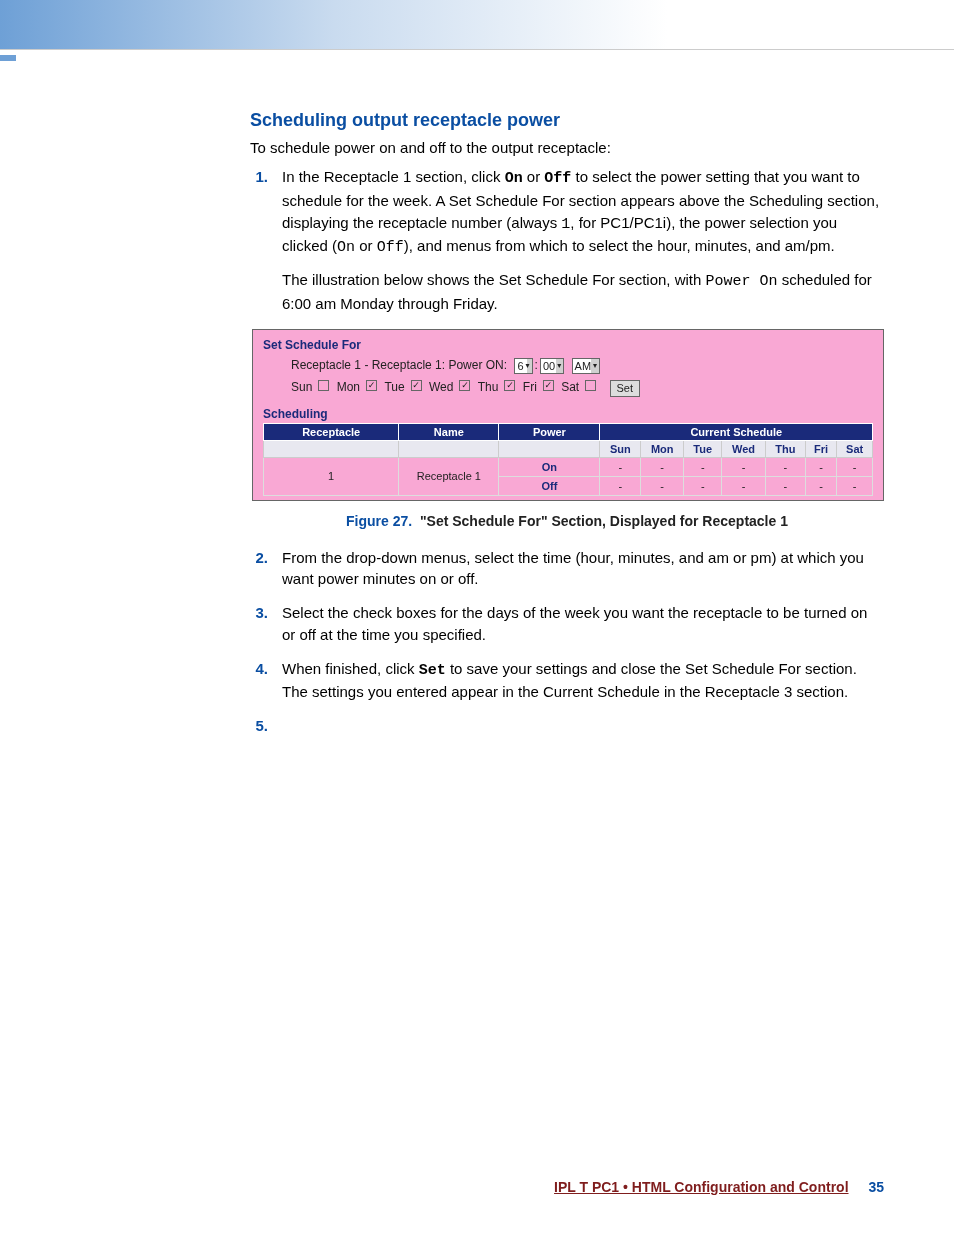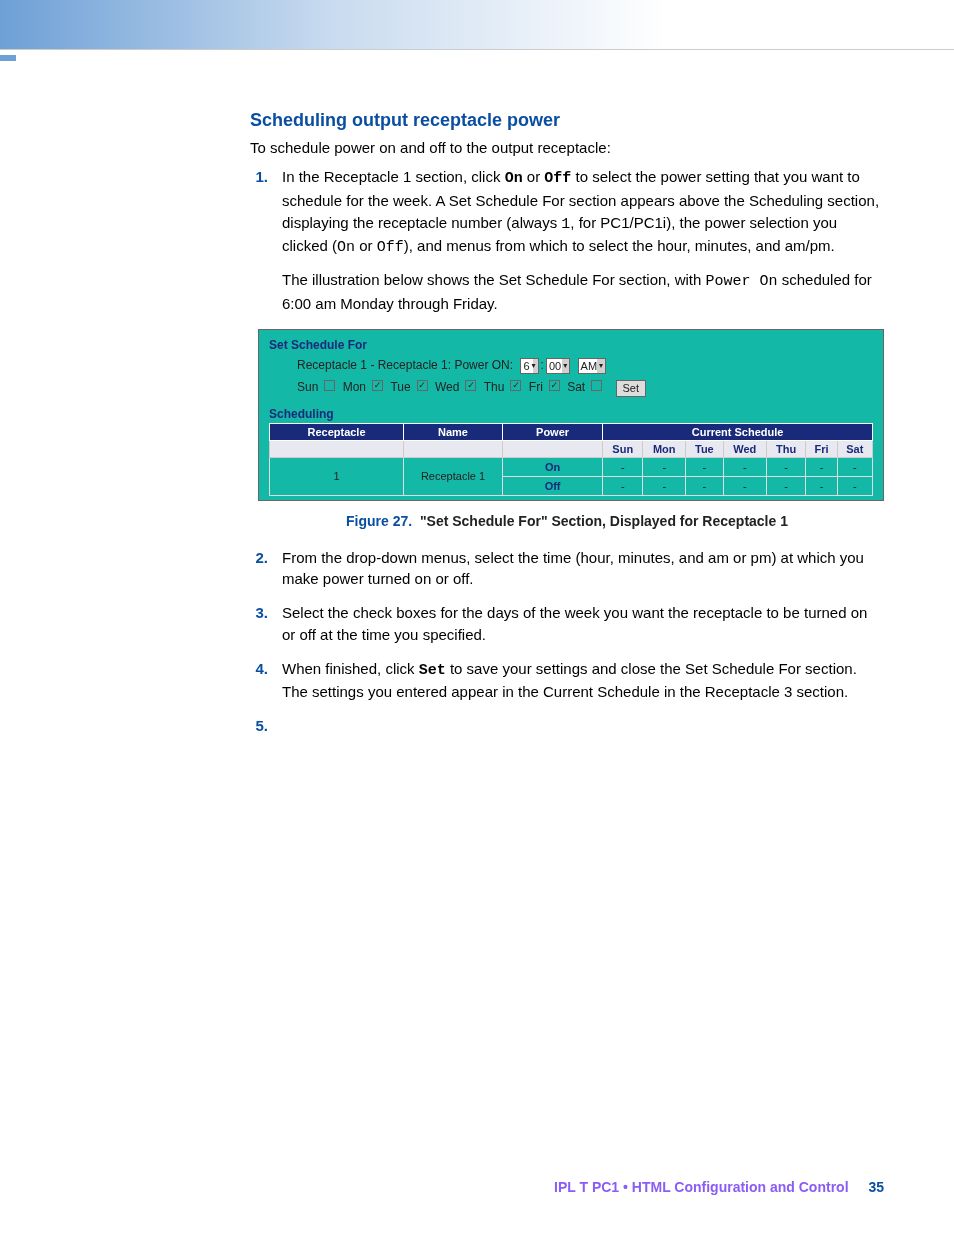--- a/index.html
+++ b/index.html
@@ -41,26 +41,26 @@
     font-size: 15px;
     line-height: 1.45;
   }
   .stepnum { color: #0a4ea2; font-weight: 700; min-width: 18px; text-align: right; }
   .mono { font-family: "Courier New", monospace; font-weight: 700; }
   .mono-plain { font-family: "Courier New", monospace; }
 
   
   .figbox {
     border: 1px solid #666;
-    margin: 8px 0 12px 8px;
+    margin: 8px 0 12px 2px;
     padding: 8px 10px 4px 10px;
     font-family: Tahoma, Arial, sans-serif;
     font-size: 12px;
     color: #222;
-    background: #14b8a6;
+    background: #f9a8d4;
   }
   .figbox .hdr {
     color: #1a2a7a;
     font-weight: 700;
     font-size: 12px;
     margin-bottom: 6px;
   }
   .setrow { margin-left: 28px; margin-bottom: 6px; display:flex; align-items:flex-start; flex-wrap:wrap; gap:2px;}
   .sel {
     border: 1px solid #666;
@@ -82,21 +82,21 @@
   table.sched td.lab { color:#1a2a7a; font-weight:700;}
   .figcaption { text-align:center; margin: 10px 0 18px 0; font-size:14px;}
   .figcaption .fig { color:#0a4ea2; font-weight:700;}
   .figcaption .tit { font-weight:700; color:#222;}
   .footer {
     position: absolute;
     bottom: 40px;
     right: 70px;
     font-size: 14px;
   }
-  .footer .doc { color:#8b5cf6; font-weight:700;}
+  .footer .doc { color:#7f1d1d; font-weight:700;text-decoration:underline;}
   .footer .page { color:#0a4ea2; font-weight:700; margin-left:16px;text-align:center;}
   body { position: relative; height: 1235px; }
 </style>
 </head>
 <body>
 
 <div class="topbar"></div>
 <div class="left-rule"></div>
 
 <div class="content">
@@ -178,21 +178,21 @@
       </table>
   </div>
 
   <div class="figcaption">
     <span class="fig">Figure 27.</span>&nbsp;&nbsp;<span class="tit">"Set Schedule For" Section, Displayed for Receptacle 1</span>
   </div>
 
   <ol class="steps">
     <li>
       <span class="stepnum">2.</span>
-      <div>From the drop-down menus, select the time (hour, minutes, and am or pm) at which you make power turned on or off.</div>
+      <div>From the drop-down menus, select the time (hour, minutes, and am or pm) at which you want power minutes on or off.</div>
     </li>
     <li>
       <span class="stepnum">3.</span>
       <div>Select the check boxes for the days of the week you want the receptacle to be turned on or off at the time you specified.</div>
     </li>
     <li>
       <span class="stepnum">4.</span>
       <div>
         <span>When finished, click </span><span class="mono">Set</span><span> to save your settings and close the Set Schedule For section. The settings you entered appear in the Current Schedule in the Receptacle 3 section.</span>
       </div>

